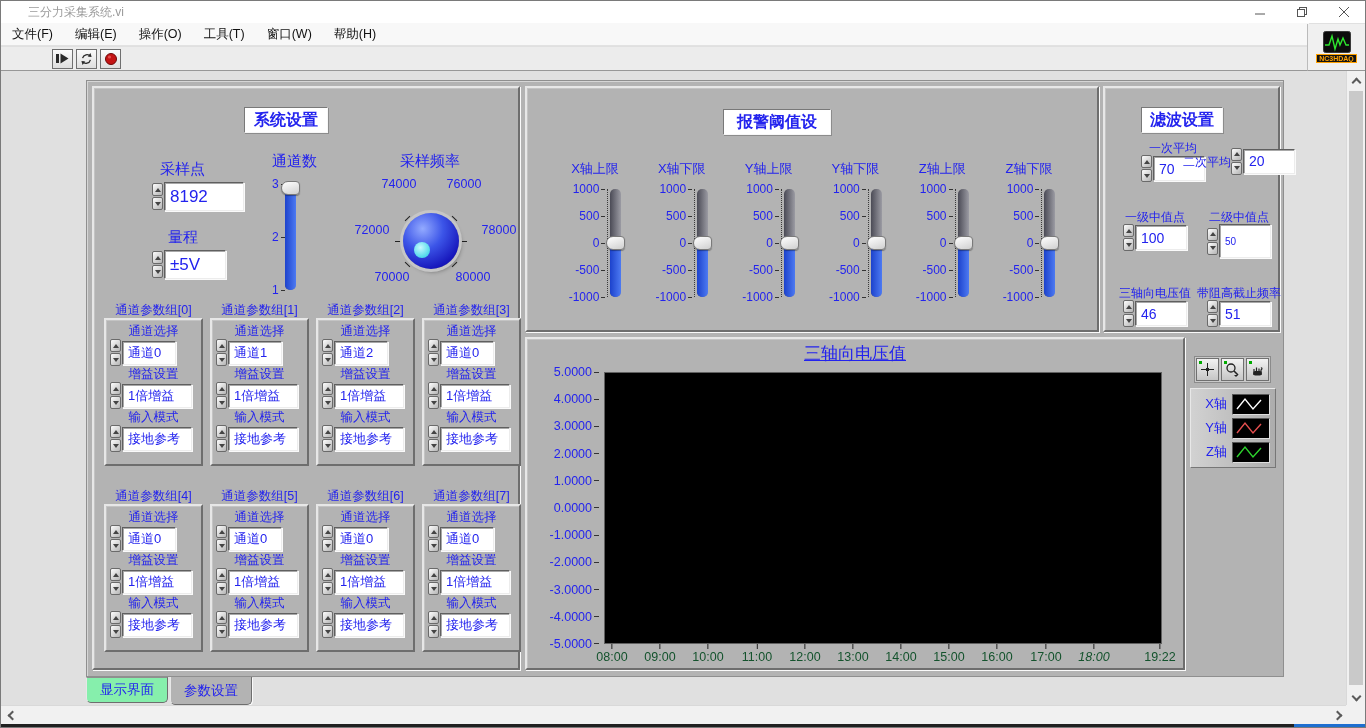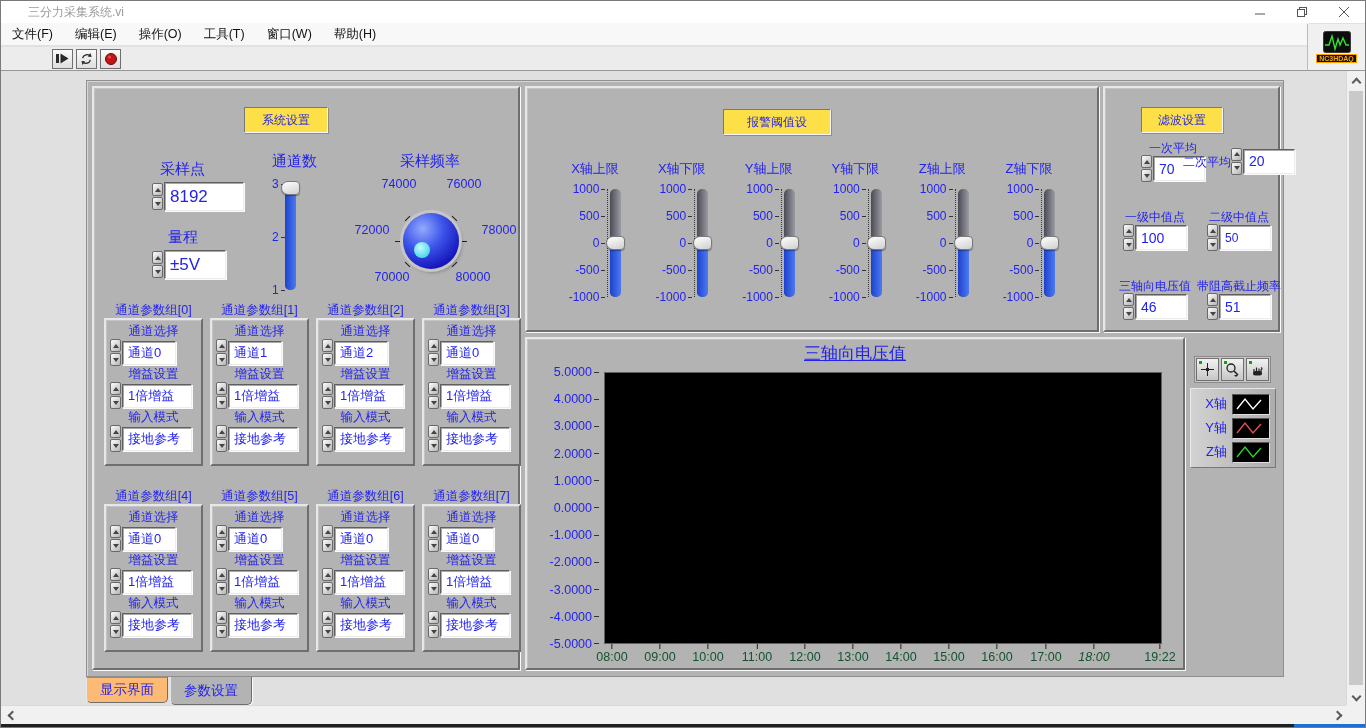--- a/index.html
+++ b/index.html
@@ -26,21 +26,21 @@
   .chev{width:7px;height:7px;border-left:2px solid #5a5a5a;border-bottom:2px solid #5a5a5a;}
   .chev.up{transform:rotate(135deg);margin-top:3px;}
   .chev.down{transform:rotate(-45deg);margin-bottom:3px;}
   .chev.left{transform:rotate(45deg);margin-left:3px;}
   .chev.right{transform:rotate(-135deg);margin-right:3px;}
   .bottombar{position:absolute;left:0;bottom:0;width:100%;height:3px;background:#202020;}
   .bluechip{position:absolute;right:0;bottom:0;width:71px;height:3px;background:#1e6fd0;}
   
   .tabpage{position:absolute;left:85px;top:79px;width:1198px;height:597px;background:#b3b3b3;border:1px solid #8f8f8f;box-shadow:inset 1px 1px 0 #d6d6d6;}
   .panel{position:absolute;background:#b3b3b3;border:2px solid;border-color:#e7e7e7 #6e6e6e #6e6e6e #e7e7e7;box-shadow:1px 1px 0 #fafafa,inset 1px 1px 0 #c4c4c4;}
-  .hdrbox{position:absolute;background:#fde047;border:1px solid;border-color:#787878 #f7f7f7 #f7f7f7 #787878;box-shadow:1px 1px 0 #8c8c8c;display:flex;align-items:center;justify-content:center;font-size:12px;color:#2323ee;}
+  .hdrbox{position:absolute;background:#ffffff;border:1px solid;border-color:#787878 #f7f7f7 #f7f7f7 #787878;box-shadow:1px 1px 0 #8c8c8c;display:flex;align-items:center;justify-content:center;font-size:16px;color:#2323ee;font-weight:bold;}
   .lbl{color:#2323ee;white-space:nowrap;}
   
   .numctl{position:absolute;display:flex;align-items:center;}
   .spin{display:flex;flex-direction:column;gap:1px;margin-right:1px;}
   .spinbtn{width:11px;height:13px;background:linear-gradient(135deg,#fdfdfd,#b5b5b5);border:1px solid #6a6a6a;border-radius:2px;display:flex;align-items:center;justify-content:center;}
   .tri-up{width:0;height:0;border:3px solid transparent;border-bottom:4px solid #444;margin-top:-3px;}
   .tri-down{width:0;height:0;border:3px solid transparent;border-top:4px solid #444;margin-bottom:-3px;}
   .field{background:#fff;border:1px solid;border-color:#5f5f5f #ececec #ececec #5f5f5f;box-shadow:inset 1px 1px 0 #a8a8a8,1px 1px 0 #fafafa;color:#2323ee;display:flex;align-items:center;padding-left:5px;white-space:nowrap;}
   
   .grpgrid{position:absolute;left:10px;top:214px;display:grid;grid-template-columns:repeat(4,99px);grid-column-gap:7px;grid-row-gap:22px;}
@@ -91,21 +91,21 @@
   
   .palette{position:absolute;left:1107px;top:275px;display:flex;gap:2px;background:#c9c9c9;border:1px solid #8b8b8b;padding:1px;}
   .pbtn{position:relative;width:23px;height:23px;background:linear-gradient(#f2f2f2,#c6c6c6);border:1px solid #707070;display:flex;align-items:center;justify-content:center;}
   .pdot{position:absolute;left:2px;top:2px;width:3px;height:3px;background:#0a0;}
   .legendbox{position:absolute;left:1103px;top:307px;width:86px;height:80px;background:linear-gradient(90deg,#d2d2d2,#adadad);border:1px solid;border-color:#e8e8e8 #777 #777 #e8e8e8;display:flex;flex-direction:column;justify-content:space-around;padding:3px 5px;}
   .lrow{display:flex;align-items:center;justify-content:flex-end;gap:5px;}
   .lrow .lbl{font-size:13px;}
   .lsample{width:38px;height:21px;background:#000;border:1px solid;border-color:#555 #ddd #ddd #555;}
   
   .tabs{position:absolute;left:85px;top:676px;display:flex;}
-  .tab{height:26px;padding:0 13px;margin-right:2px;background:#fdba74;border:1px solid;border-color:#cfcfcf #6e6e6e #6e6e6e #e7e7e7;border-top-color:#8f8f8f;border-radius:0 0 5px 5px;display:flex;align-items:center;font-size:13.5px;color:#2323ee;}
+  .tab{height:26px;padding:0 13px;margin-right:2px;background:#86efac;border:1px solid;border-color:#cfcfcf #6e6e6e #6e6e6e #e7e7e7;border-top-color:#8f8f8f;border-radius:0 0 5px 5px;display:flex;align-items:center;font-size:13.5px;color:#2323ee;}
   .tab.selected{background:#b3b3b3;height:28px;border-top:none;box-shadow:1px 1px 0 #fafafa;}
 </style>
 </head>
 <body>
 
 <div id="root">
 
   <div class="titlebar">
     <span class="title-text">三分力采集系统.vi</span>
     <div class="winbtns">
@@ -843,21 +843,21 @@
           <div class="lbl" style="font-size:12px;height:15px;">二级中值点</div>
           <div class="numctl" style="position:static;">
             <div class="spin">
                 <div class="spinbtn">
                   <div class="tri-up"></div>
                 </div>
                 <div class="spinbtn">
                   <div class="tri-down"></div>
                 </div>
               </div>
-            <div class="field" style="width:52px;height:25px;font-size:12px;">50</div>
+            <div class="field" style="width:52px;height:34px;font-size:10px;">50</div>
           </div>
         </div>
           <div style="display:flex;flex-direction:column;align-items:center;" class="i4">
           <div class="lbl" style="font-size:12px;height:15px;">三轴向电压值</div>
           <div class="numctl" style="position:static;">
             <div class="spin">
                 <div class="spinbtn">
                   <div class="tri-up"></div>
                 </div>
                 <div class="spinbtn">

